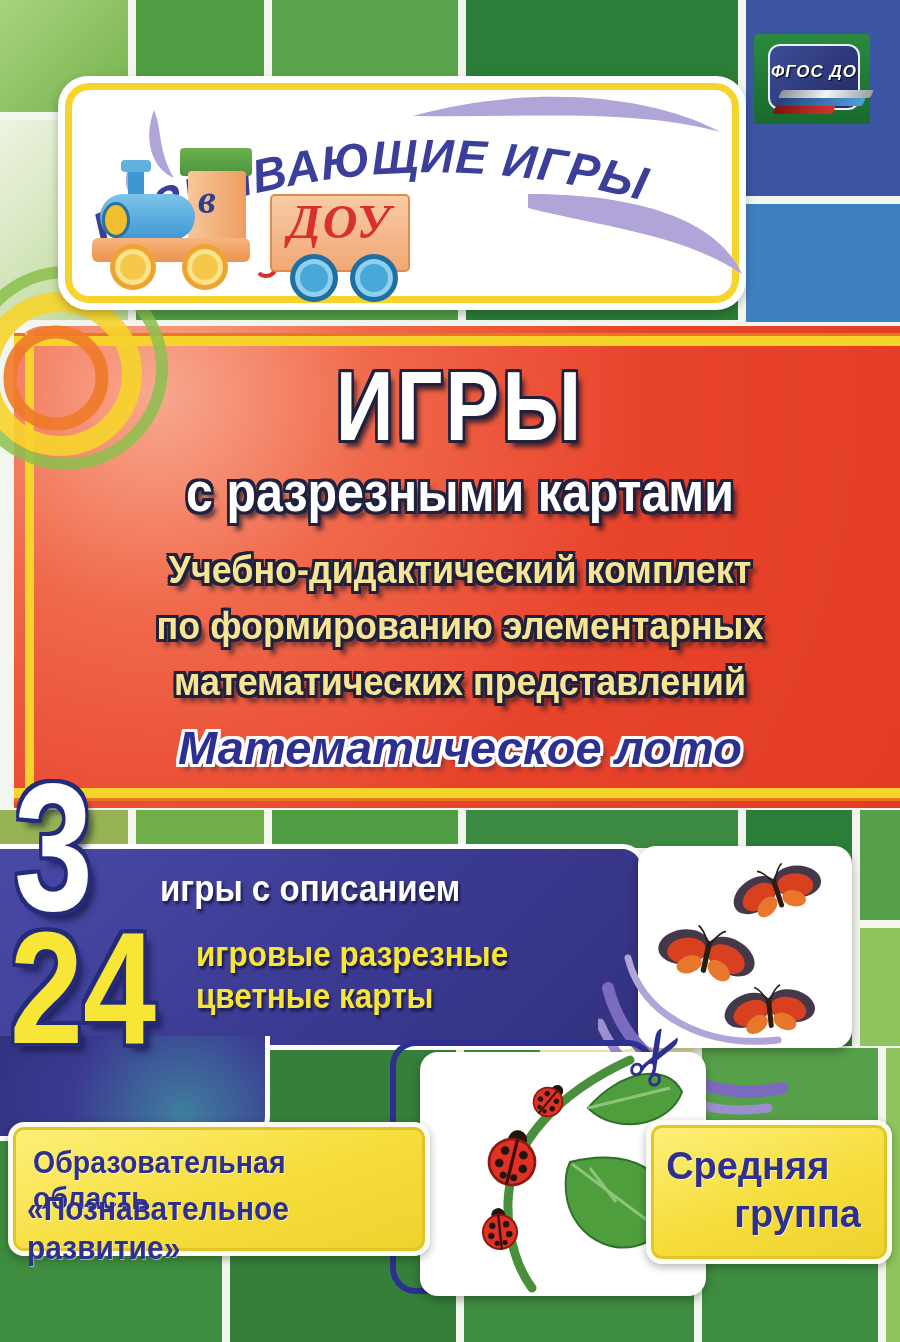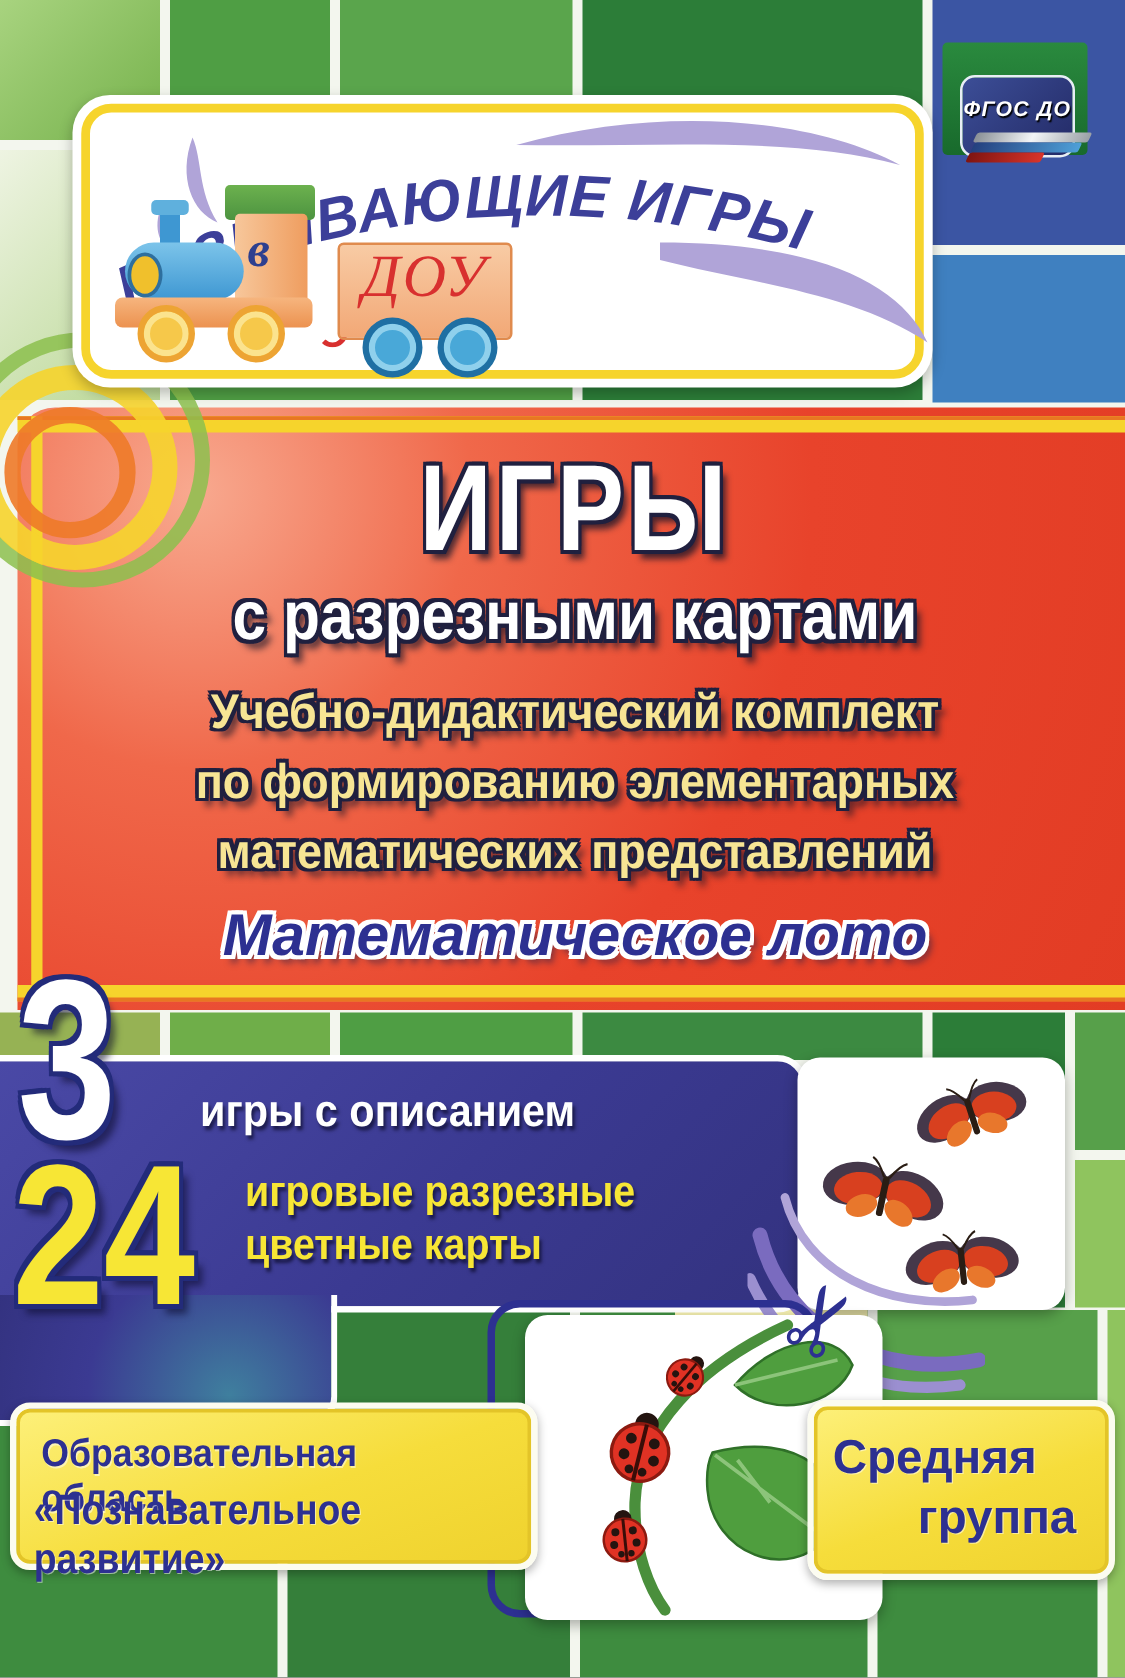--- a/index.html
+++ b/index.html
@@ -37,27 +37,27 @@
   .roof{left:122px;top:72px;width:72px;height:28px;background:linear-gradient(#6cb14e,#4c9340);border-radius:4px;}
   .letter-v{left:140px;top:100px;font-family:"Liberation Serif",serif;font-style:italic;font-weight:bold;font-size:40px;color:#2d3f8f;}
   .boiler{left:42px;top:118px;width:95px;height:46px;background:linear-gradient(#7cc4ea,#3e97d2);border-radius:23px;}
   .boiler-face{left:44px;top:126px;width:22px;height:30px;background:#f0c02c;border-radius:50%;border:3px solid #2e6f9e;}
   .chimney{left:70px;top:92px;width:16px;height:28px;background:#3e97d2;}
   .chimney-cap{left:63px;top:84px;width:30px;height:12px;background:#5fb0dd;border-radius:4px;}
   .base{left:34px;top:162px;width:158px;height:24px;background:linear-gradient(#f6b57e,#ec9250);border-radius:6px;}
   .wheel-y{width:36px;height:36px;border-radius:50%;background:#f6c84a;border:5px solid #eda433;box-shadow:inset 0 0 0 5px #fbe38e;}
   .w1{left:52px;top:168px;} .w2{left:124px;top:168px;}
   .wagon{left:212px;top:118px;width:136px;height:74px;background:linear-gradient(#f8cba4,#f2a876);border-radius:5px;border:2px solid #e08b4e;}
-  .wagon-label{left:214px;top:118px;width:136px;text-align:center;font-family:"Liberation Serif",serif;font-style:italic;font-weight:normal;font-size:48px;color:#d8302f;letter-spacing:2px;}
+  .wagon-label{left:214px;top:118px;width:136px;text-align:center;font-family:"Liberation Serif",serif;font-style:italic;font-weight:bold;font-size:48px;color:#d8302f;letter-spacing:2px;}
   .wheel-b{width:38px;height:38px;border-radius:50%;background:#49a8d8;border:5px solid #1f6fa3;box-shadow:inset 0 0 0 5px #8fd0ec;}
   .w3{left:232px;top:178px;} .w4{left:292px;top:178px;}
   .hook{left:196px;top:178px;width:16px;height:16px;border:4px solid #d8302f;border-radius:50%;border-top-color:transparent;border-left-color:transparent;}
   
   .badge{position:absolute;left:754px;top:34px;width:116px;height:90px;z-index:6;background:linear-gradient(#2a8a3e,#186a2c);border-radius:4px;}
-  .badge-inner{position:absolute;left:14px;top:10px;width:88px;height:62px;background:linear-gradient(135deg,#3c4e97,#232a66);border:2px solid #e8eef5;border-radius:12px;margin-top:16px;}
+  .badge-inner{position:absolute;left:14px;top:10px;width:88px;height:62px;background:linear-gradient(135deg,#3c4e97,#232a66);border:2px solid #e8eef5;border-radius:12px;}
   .badge-label{position:absolute;left:0;top:16px;width:100%;text-align:center;font-weight:bold;font-style:italic;font-size:17px;color:#fff;letter-spacing:1px;text-shadow:1px 1px 1px #000;}
   .stripe{position:absolute;height:8px;transform:skewX(-25deg);border-radius:2px;}
   .st-w{left:10px;top:44px;width:92px;background:linear-gradient(90deg,#8a9096,#f2f5f7,#9aa0a6);}
   .st-b{left:8px;top:52px;width:86px;background:linear-gradient(90deg,#24407e,#4fa0d8);}
   .st-r{left:4px;top:60px;width:60px;background:linear-gradient(90deg,#7e1410,#d8342a);}
   
   .blue-panel{position:absolute;left:-12px;top:844px;width:648px;height:196px;z-index:2;
     background:linear-gradient(135deg,#4a49a6 0%,#3b3a92 55%,#33327f 100%);
     border:5px solid #fff;border-top-right-radius:24px;border-bottom-right-radius:24px;}
   .blue-ext{position:absolute;left:-12px;top:1036px;width:272px;height:100px;z-index:2;

